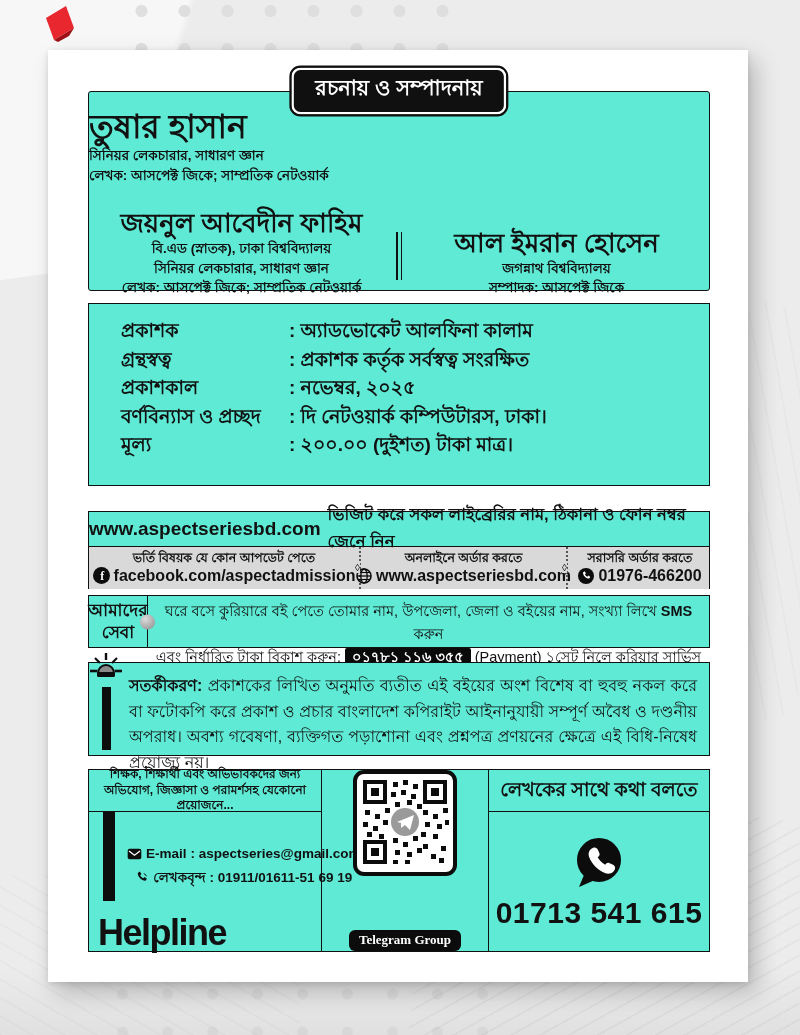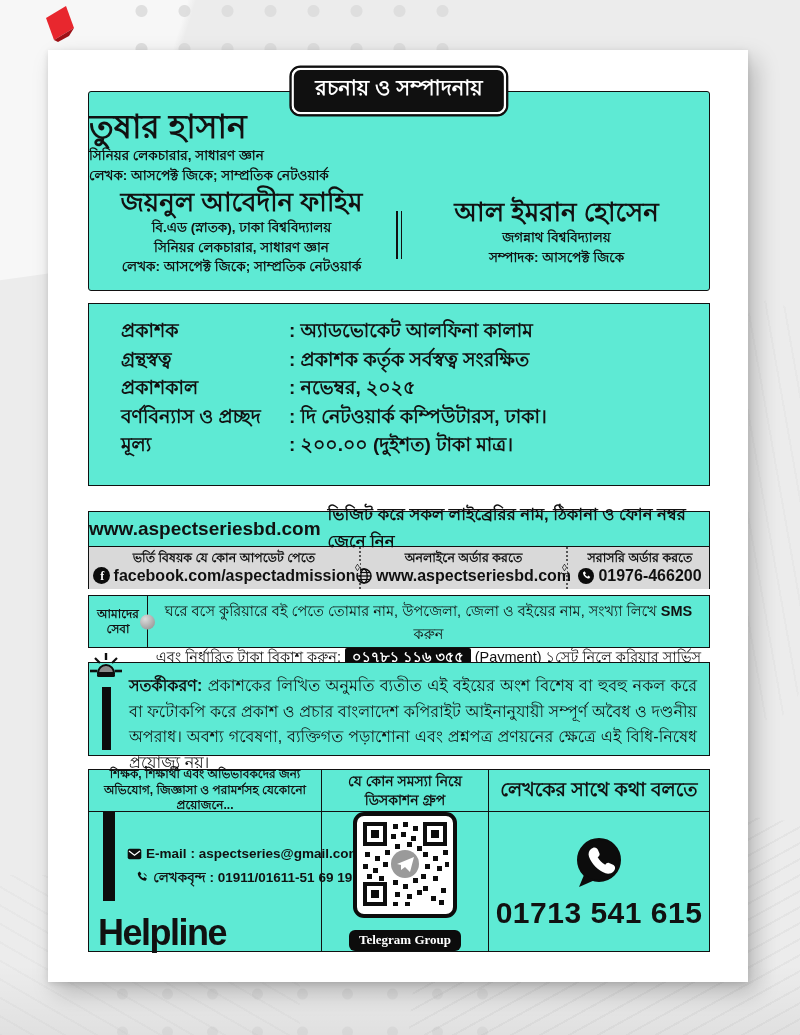--- a/index.html
+++ b/index.html
@@ -41,21 +41,21 @@
   .box-editors{top:41px;height:200px;border-radius:3px;}
   .badge{
     position:absolute;left:50%;top:0;transform:translate(-50%,-52%);
     background:#101010;color:#fff;font-weight:bold;font-size:21px;
     padding:5px 24px 7px;border-radius:11px;border:2px solid #101010;
     box-shadow:inset 0 0 0 2.5px #fff;white-space:nowrap;
   }
   .chief{ text-align:left;margin-top:16px;}
   .chief-name{font-size:33px;font-weight:800;line-height:1.15;}
   .small-line{font-size:13.5px;font-weight:600;line-height:1.45;}
-  .authors-row{display:flex;align-items:center;margin-top:2px;}
+  .authors-row{display:flex;align-items:flex-end;margin-top:23px;}
   .author-col{flex:1;text-align:center;}
   .author-name{font-size:26px;font-weight:800;line-height:1.2;}
   .col-divider{width:10px;align-self:center;height:48px;display:flex;gap:3px;justify-content:center;margin-top:6px;}
   .col-divider i{display:block;width:1.6px;height:100%;background:#111;}
   
   .box-pub{top:253px;height:183px;}
   .pub-rows{padding:13px 20px 0 32px;}
   .pub-row{display:flex;font-size:19px;font-weight:700;line-height:28.5px;}
   .pub-label{width:168px;flex:none;}
   .pub-value{flex:1;}
@@ -67,21 +67,21 @@
   .web-row2{height:42px;background:#d9d9d9;display:flex;}
   .chan{flex:none;display:flex;flex-direction:column;align-items:center;justify-content:center;position:relative;}
   .chan1{width:270px;} .chan2{width:205px;} .chan3{width:144px;}
   .chan+.chan{border-left:2px dotted #555;}
   .chan-diamond{position:absolute;left:-6px;top:50%;transform:translateY(-50%);font-size:10px;background:#d9d9d9;line-height:1;color:#111;}
   .chan-top{font-size:12.5px;font-weight:600;line-height:1.1;margin-bottom:2px;text-align:center;}
   .chan-main{font-size:16px;font-weight:800;display:flex;align-items:center;gap:4px;line-height:1;}
   .icn{display:inline-flex;align-items:center;justify-content:center;}
   
   .box-sms{top:545px;height:53px;display:flex;}
-  .sms-label{width:58px;flex:none;border-right:1.6px solid #111;display:flex;flex-direction:column;align-items:center;justify-content:center;font-size:12px;font-weight:700;line-height:1.25;position:relative;}
+  .sms-label{width:58px;flex:none;border-right:1.6px solid #111;display:flex;flex-direction:column;align-items:center;justify-content:center;font-size:17px;font-weight:700;line-height:1.25;position:relative;}
   .sms-ball{position:absolute;right:-8px;top:50%;transform:translateY(-50%);width:15px;height:15px;border-radius:50%;background:radial-gradient(circle at 35% 30%,#ddd,#8a8a8a);}
   .sms-body{flex:1;text-align:center;font-size:14.5px;line-height:1.6;padding-top:4px;}
   .sms-bold{font-weight:800;}
   .sms-chip{background:#0a0a0a;color:#fff;font-weight:800;padding:1px 7px 2px;border-radius:2px;}
   
   .box-warn{top:612px;height:94px;}
   .warn-pole{position:absolute;left:13px;top:24px;bottom:5px;width:9px;background:#0d0d0d;}
   .warn-siren{position:absolute;left:-3px;top:-12px;}
   .warn-text{padding:10px 12px 0 40px;font-size:16px;line-height:1.6;text-align:justify;}
   .warn-title{font-weight:800;}
@@ -291,24 +291,20 @@
             </span>
             <span>লেখকবৃন্দ</span>
             <span>: 01911/01611-51 69 19</span>
           </div>
         </div>
         <div class="helpline">Helpline</div>
       </div>
     </div>
 
     <div class="c-col c-col2">
-      <div class="c-head">
-        <span>যে কোন সমস্যা নিয়ে</span>
-        <span>ডিসকাশন গ্রুপ</span>
-      </div>
       <div class="c-body">
         <div class="qr-wrap">
           <div class="qr-frame">
             <svg width="88" height="88" viewBox="0 0 88 88">
               <rect width="88" height="88" fill="#fff"></rect>
               <g fill="#0c0c0c">
                 <rect x="2" y="2" width="24" height="24"></rect>
                   <rect x="62" y="2" width="24" height="24"></rect>
                   <rect x="2" y="62" width="24" height="24"></rect>
                 <rect x="6" y="6" width="16" height="16" fill="#fff"></rect>

